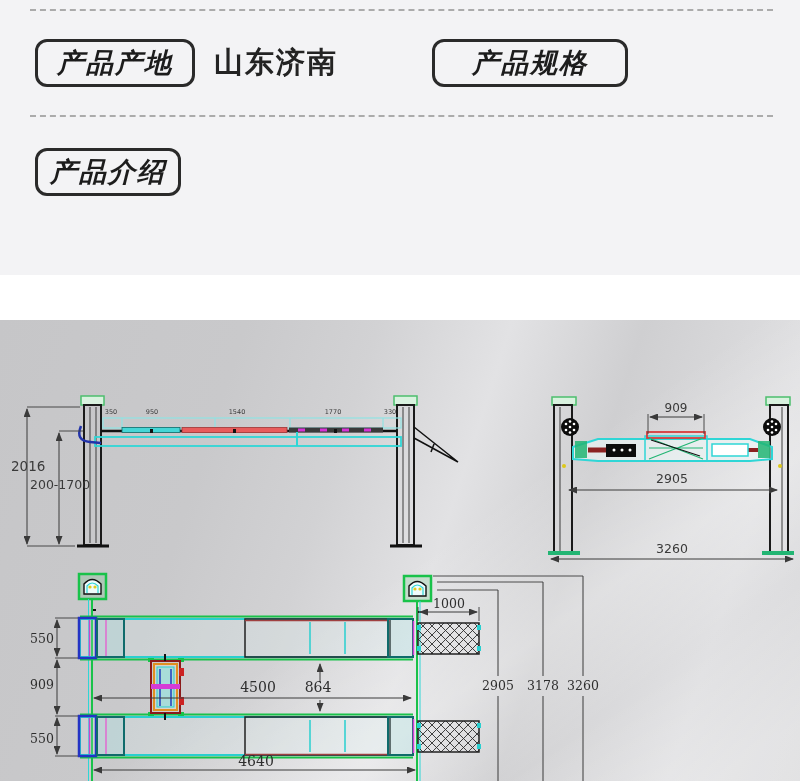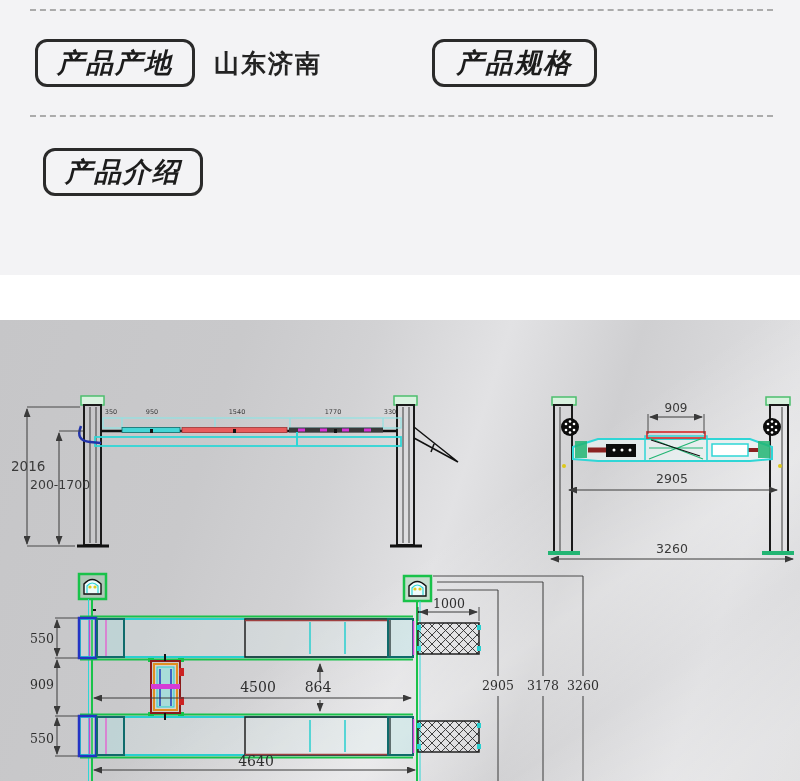--- a/index.html
+++ b/index.html
@@ -17,21 +17,21 @@
     border-top:2px dashed #ababab;
   }
   .label-box{
     position:absolute;height:48px;border:3px solid #2a2a2a;border-radius:12px;
     display:flex;align-items:center;justify-content:center;
     font-size:27px;font-weight:700;color:#1c1c1c;letter-spacing:2px;
     background:transparent;box-sizing:border-box;font-style:italic;
   }
   .field-value{
     position:absolute;height:48px;display:flex;align-items:center;
-    font-size:25px;font-weight:700;color:#232323;letter-spacing:2px;
+    font-size:29px;font-weight:700;color:#232323;letter-spacing:2px;
   }
   
   .photo{
     position:absolute;left:0;top:320px;width:800px;height:461px;
     background:
       linear-gradient(145deg, rgba(255,255,255,0) 52%, rgba(255,255,255,0.30) 68%, rgba(255,255,255,0.05) 80%, rgba(255,255,255,0.28) 94%),
       linear-gradient(108deg,#c6c6c8 0%,#c9c9cb 26%,#d2d2d4 40%,#e2e2e4 54%,#cfcfd1 68%,#dfdfe1 86%,#d7d7d9 100%);
   }
   .photo svg{position:absolute;left:0;top:0;}
   .dimtxt{font-family:"DejaVu Sans", sans-serif;fill:#3a3a3a;}
@@ -41,23 +41,23 @@
 </head>
 <body>
 
 <div class="info-panel">
   <div class="dash-line" style="top:9px"></div>
   <div class="dash-line" style="top:115px"></div>
 
   <div class="label-box" style="left:35px;top:39px;width:160px">产品产地</div>
   <div class="field-value" style="left:214px;top:39px">山东济南</div>
 
-  <div class="label-box" style="left:432px;top:39px;width:165px">产品规格</div>
-
-  <div class="label-box" style="left:43px;top:148px;width:160px">产品介绍</div>
+  <div class="label-box" style="left:432px;top:39px;width:196px">产品规格</div>
+
+  <div class="label-box" style="left:35px;top:148px;width:146px">产品介绍</div>
 </div>
 
 <div class="gap-band"></div>
 
 <div class="photo">
 <svg width="800" height="461" viewBox="0 0 800 461">
   <defs>
     <marker id="ma" markerWidth="9" markerHeight="7" refX="8" refY="3.5" orient="auto">
       <path d="M0,0 L9,3.5 L0,7 Z" fill="#3a3a3a"></path>
     </marker>

